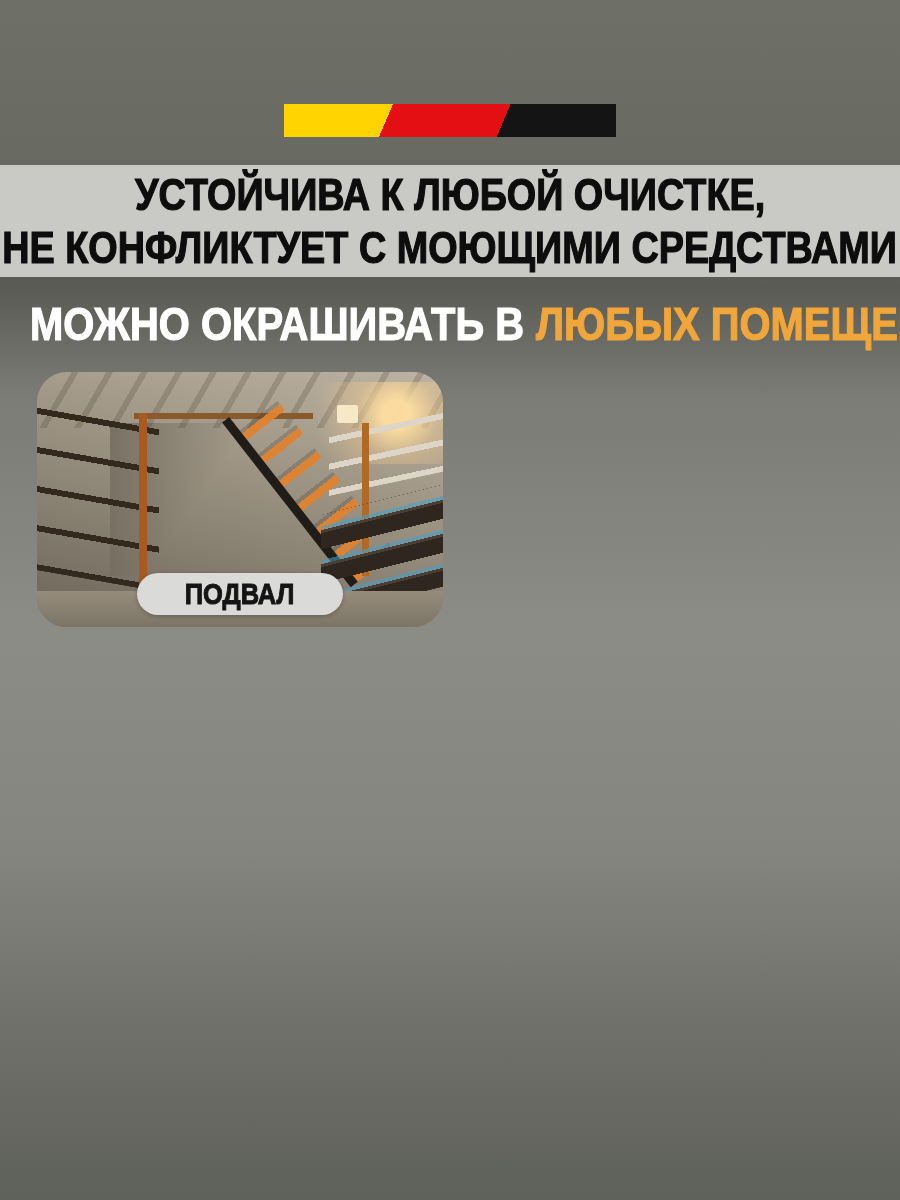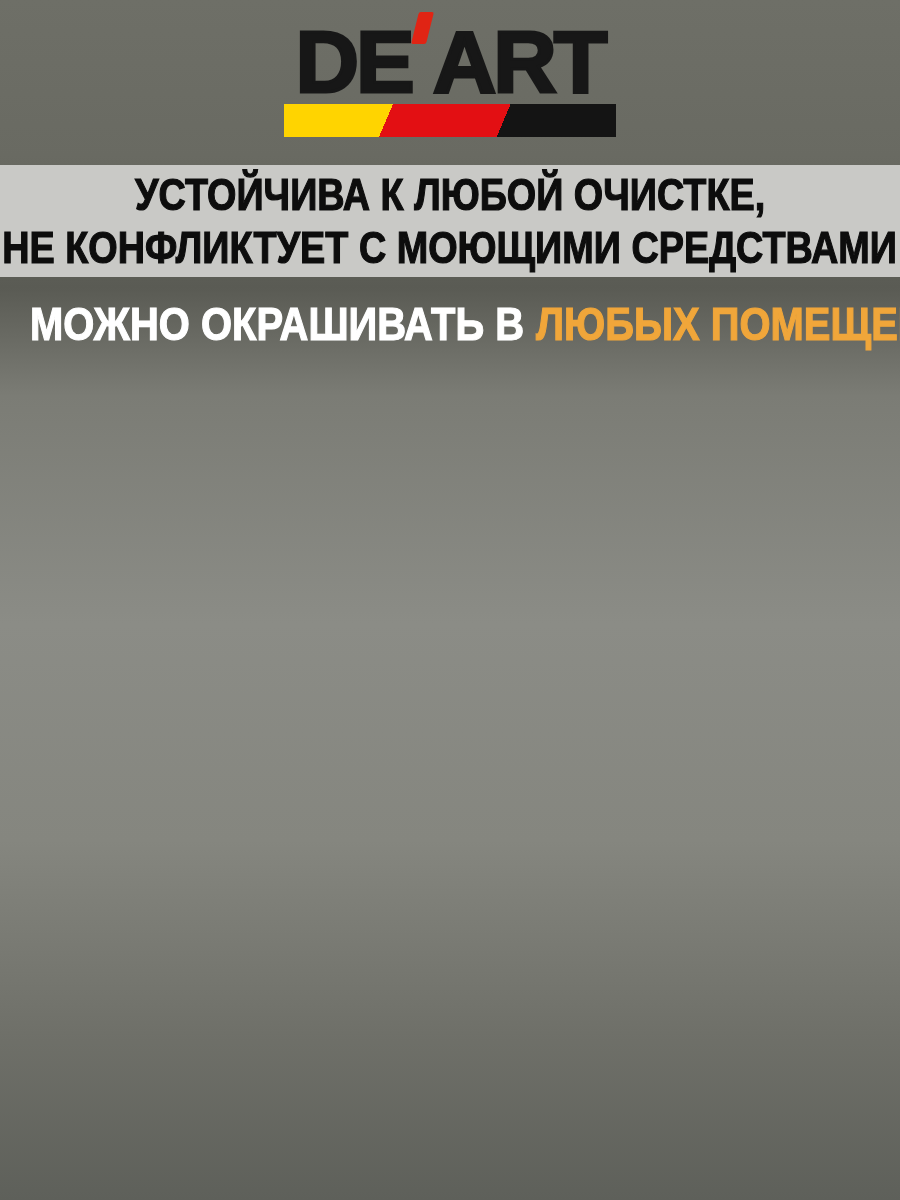--- a/index.html
+++ b/index.html
@@ -216,36 +216,52 @@
   .p-post-r{left:80%;top:20%;width:1.8%;height:60%;background:#b06a28;}
   .p-drawers{left:70%;top:50%;width:30%;height:40%;transform:skewY(-14deg);
     background:repeating-linear-gradient(0deg,#302620 0 16px,#4a3d32 16px 19px,rgba(70,160,200,.55) 19px 23px,transparent 23px 34px);}
   .p-floor{left:0;bottom:0;width:100%;height:14%;background:linear-gradient(180deg,#958c7c,#7c7466);}
 </style>
 </head>
 <body>
 
 <div class="canvas">
 
-  <div class="logo">
-    <span class="logo-text"><span>DE</span><span class="apo"></span><span>ART</span></span>
-  </div>
   <div class="stripe"></div>
 
   <div class="band">
     <div class="band-line">УСТОЙЧИВА К ЛЮБОЙ ОЧИСТКЕ,</div>
     <div class="band-line">НЕ КОНФЛИКТУЕТ С МОЮЩИМИ СРЕДСТВАМИ</div>
   </div>
 
   <div class="heading">
     <span class="pre">МОЖНО ОКРАШИВАТЬ В</span><span class="hi">ЛЮБЫХ ПОМЕЩЕНИЯХ</span>
   </div>
 
   <div class="grid">
 
 
 
 
 
 
+    <div class="card">
+      <div class="ph sc-basement">
+        <i class="p-ceil"></i>
+        <i class="p-glow"></i>
+        <i class="p-lamp"></i>
+        <i class="p-beam"></i>
+        <i class="p-shadow"></i>
+        <i class="p-stair"></i>
+        <i class="p-shelves-l"></i>
+        <i class="p-post-l"></i>
+        <i class="p-shelves-r"></i>
+        <i class="p-post-r"></i>
+        <i class="p-drawers"></i>
+        <i class="p-floor"></i>
+      </div>
+      <div class="pill">
+        <span>ПОДВАЛ</span>
+      </div>
+    </div>
 
   </div>
 </div>
 
 </body></html>

